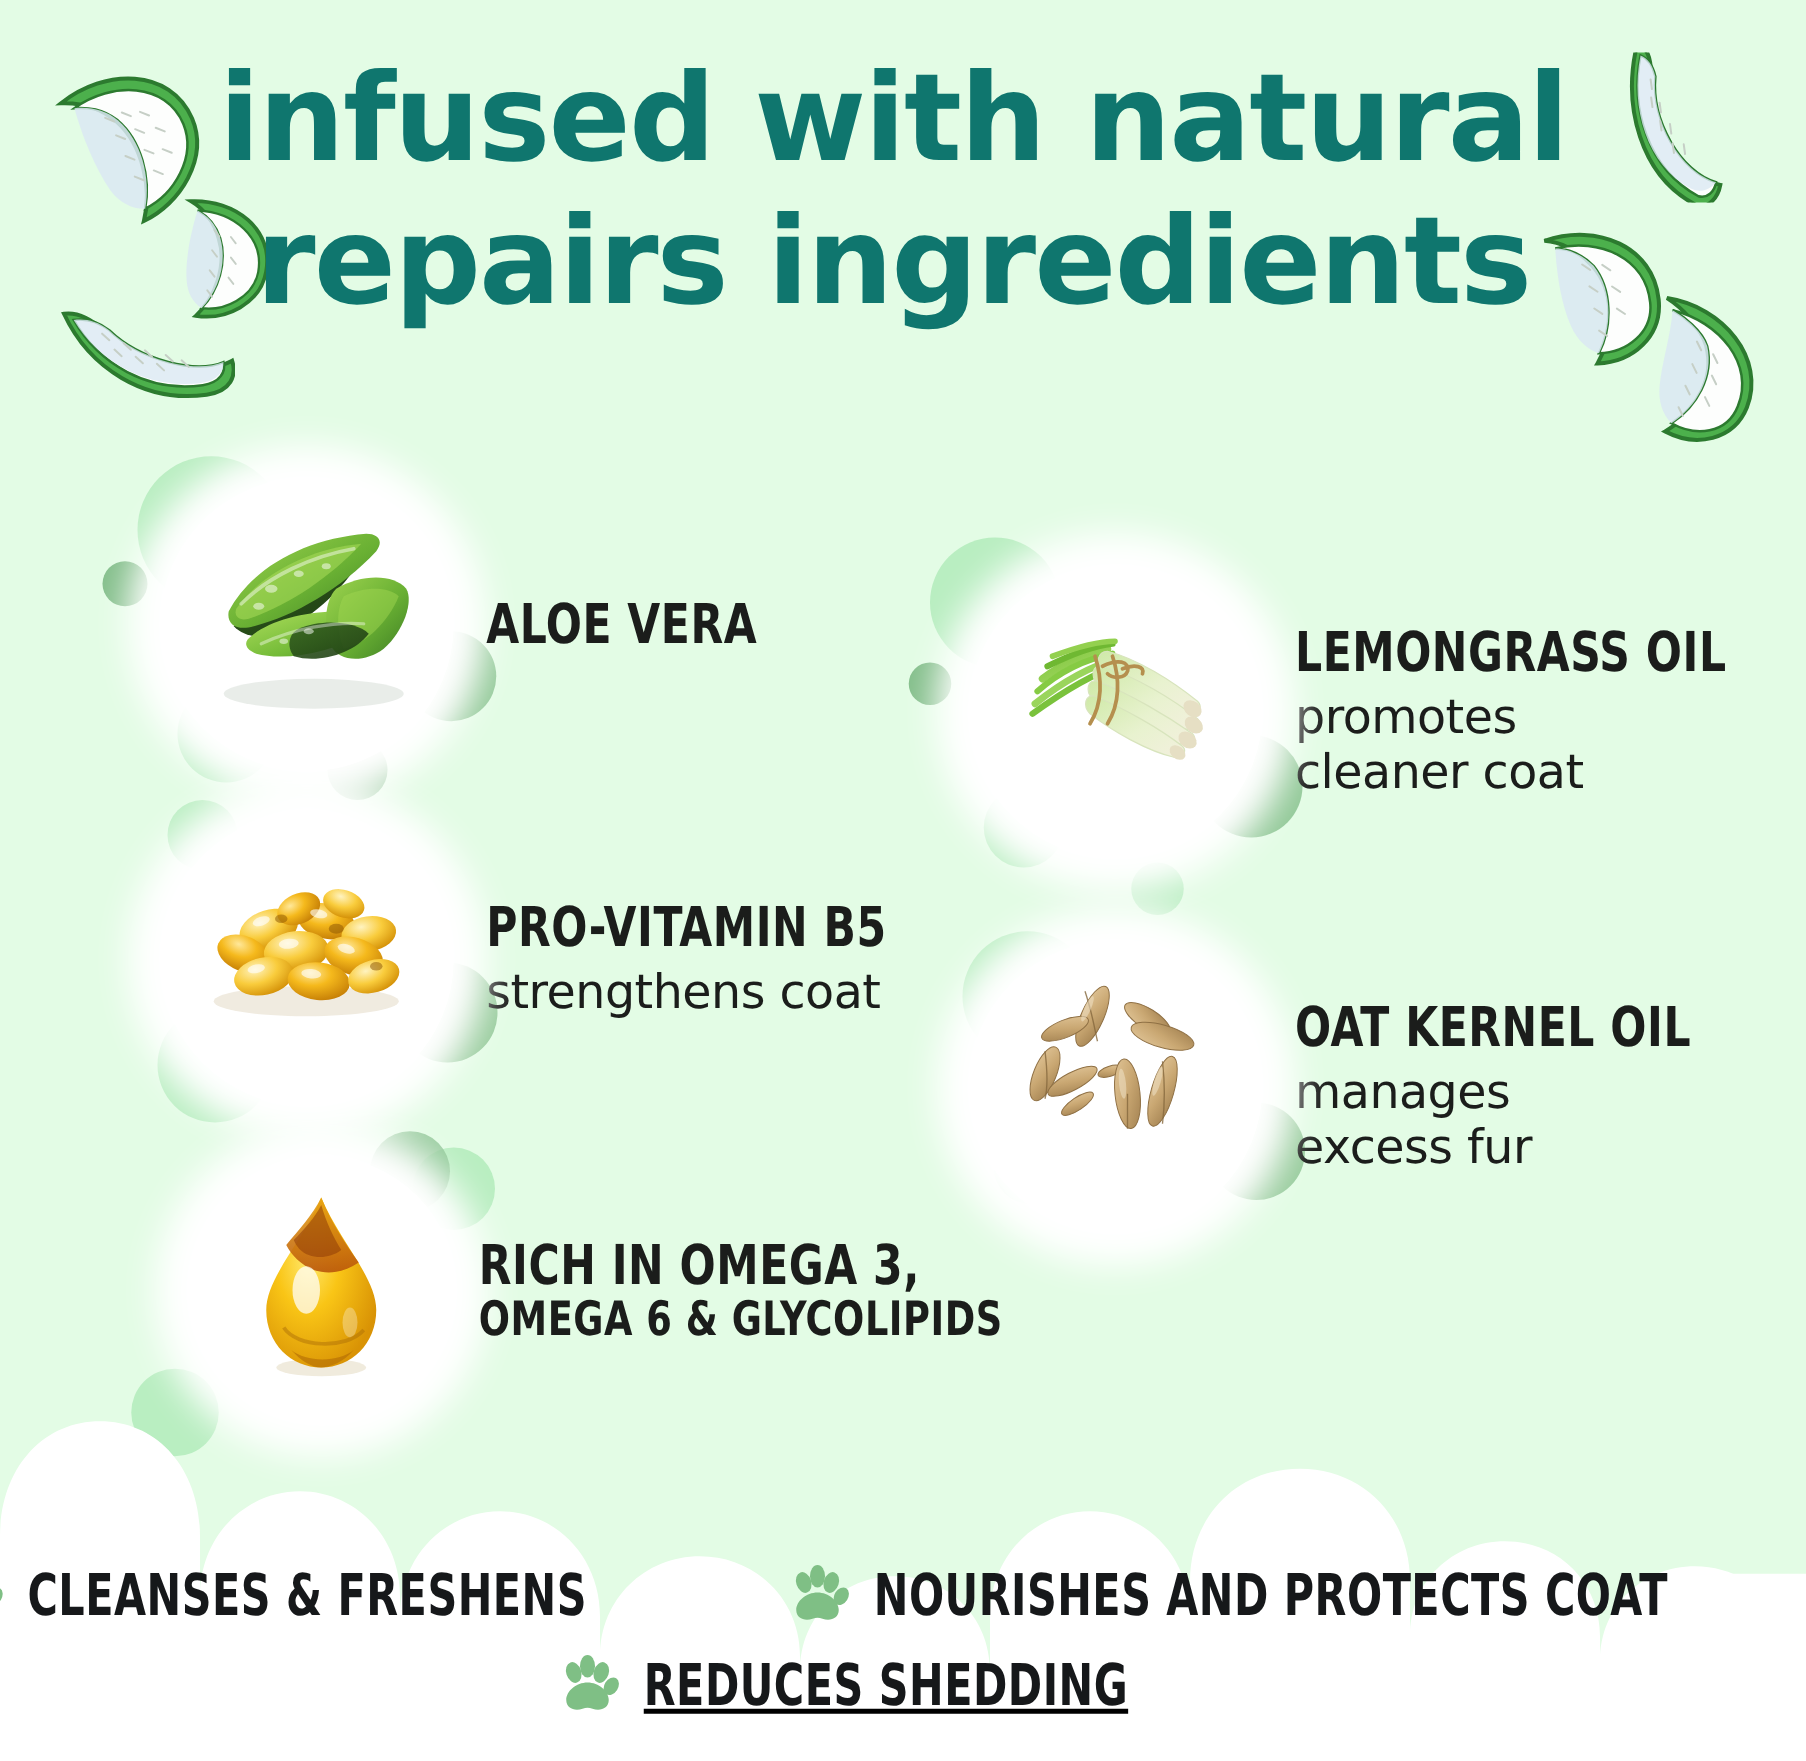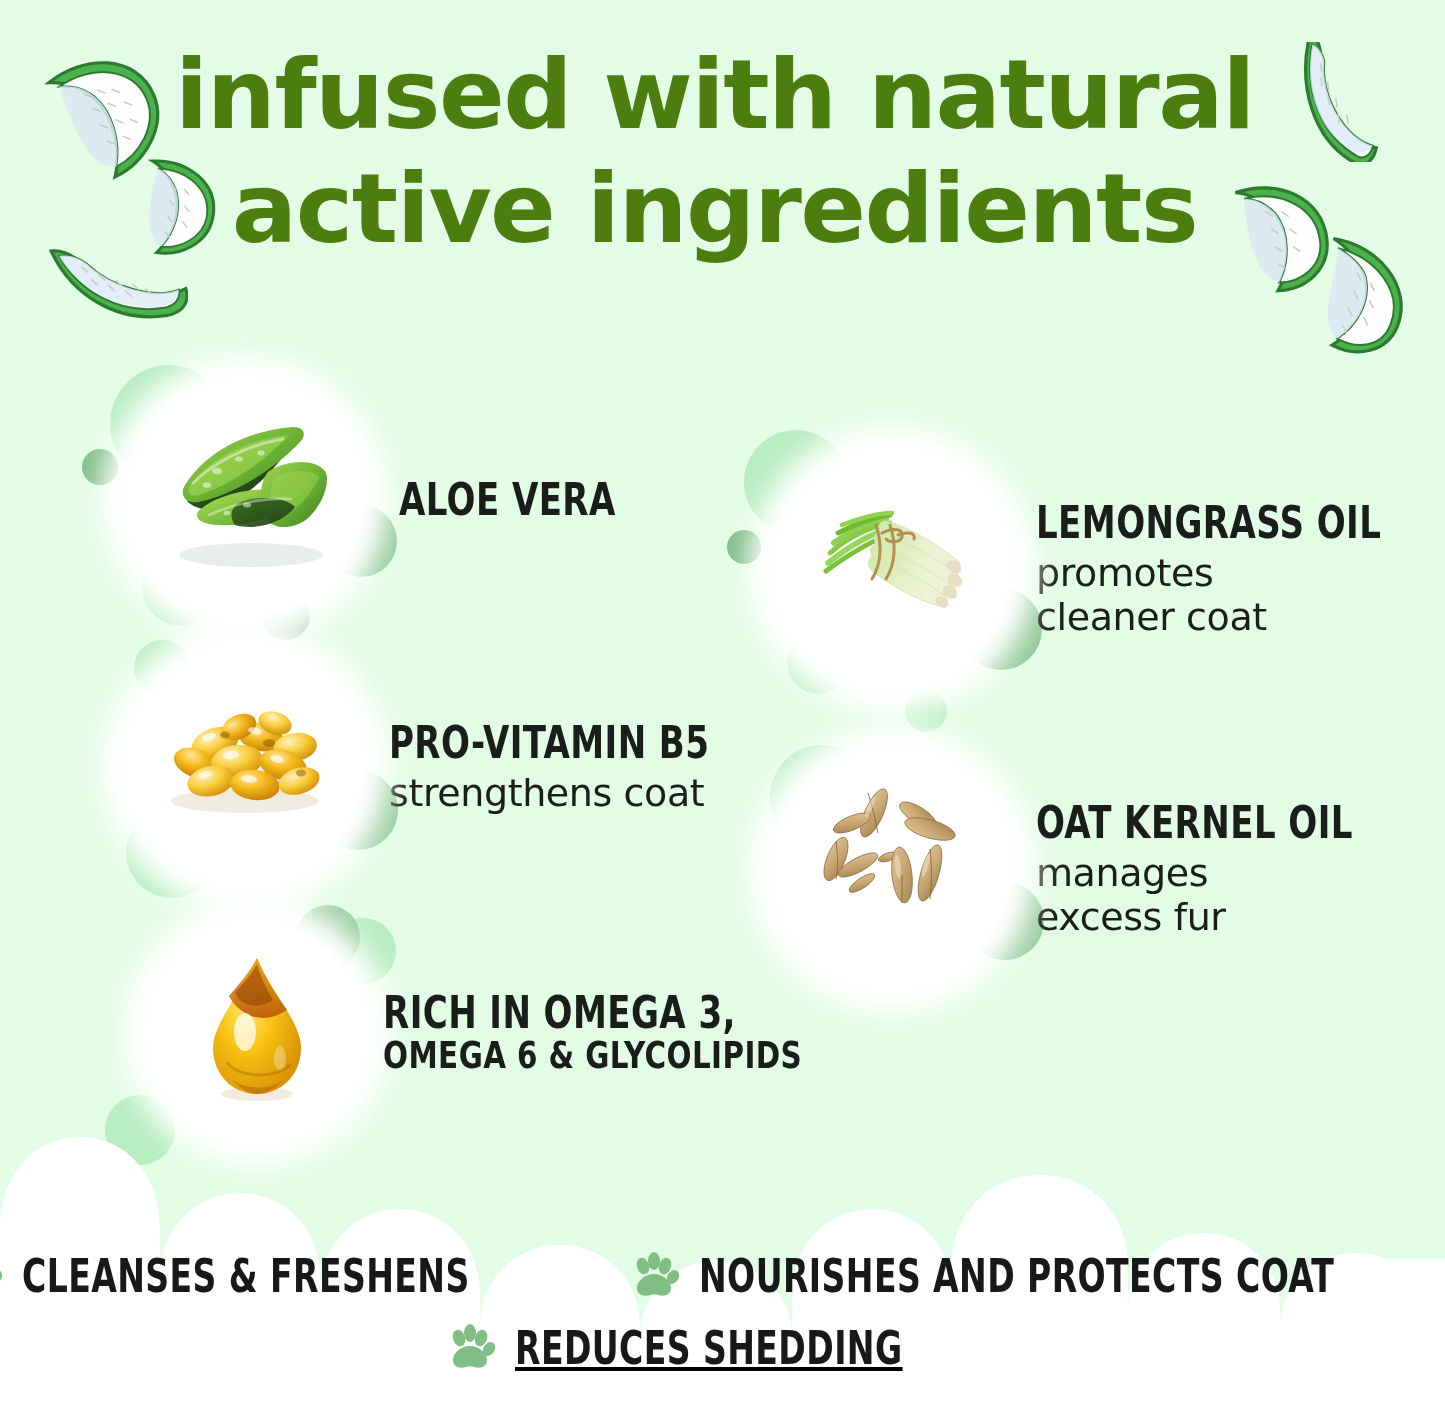--- a/index.html
+++ b/index.html
@@ -39,21 +39,21 @@
     pointer-events: none;
   }
 
   
   .headline {
     position: absolute;
     top: 38px;
     left: 0;
     width: 1429px;
     text-align: center;
-    color: #4d7c0f;
+    color: #0f766e;
     font-family: "DejaVu Sans", sans-serif;
     font-weight: bold;
     font-size: 97px;
     line-height: 1.18;
     letter-spacing: -1.5px;
     z-index: 6;
   }
   .headline .ln { display: block; }
 
   
@@ -281,40 +281,40 @@
           <line x1="74" y1="62" x2="80" y2="67"></line>
         <line x1="58" y1="78" x2="64" y2="83"></line>
           <line x1="76" y1="80" x2="82" y2="85"></line>
         <line x1="60" y1="96" x2="66" y2="101"></line>
       </g>
     </g>
   </svg>
 
   <h1 class="headline">
     <span class="ln">infused with natural</span>
-    <span class="ln">active ingredients</span>
+    <span class="ln">repairs ingredients</span>
   </h1>
 
   <svg class="cloud-band" viewBox="0 0 1445 330" preserveAspectRatio="none">
     <path fill="#ffffff" d="
       M0,330 L0,150
       C0,96 34,58 80,58 C126,58 160,96 160,150
       L160,198 C160,150 196,114 240,114 C284,114 320,150 320,198
       L320,214 C320,166 356,130 400,130 C444,130 480,166 480,214
       L480,246 C480,200 516,166 560,166 C604,166 640,200 640,246
       L640,258 C640,214 674,182 716,182 C758,182 792,214 792,258
       L792,214 C792,166 828,130 872,130 C916,130 952,166 952,214
       L952,186 C952,134 990,96 1040,96 C1090,96 1128,134 1128,186
       L1128,230 C1128,186 1162,154 1204,154 C1246,154 1280,186 1280,230
       L1280,250 C1280,206 1314,174 1356,174 C1398,174 1432,206 1432,250
       L1432,330 Z"></path>
     <rect x="1380" y="180" width="65" height="150" fill="#ffffff"></rect>
   </svg>
 
-  <div class="ingredient" style="left:128px; top:382px;gap:10px;">
+  <div class="ingredient" style="left:128px; top:382px;">
     <div class="photo-circle">
       <svg class="art" viewBox="0 0 205 205">
         <defs>
           <linearGradient id="aloeG1" x1="0" y1="0" x2="1" y2="1">
             <stop offset="0%" stop-color="#9ed34f"></stop>
               <stop offset="55%" stop-color="#69b033"></stop>
               <stop offset="100%" stop-color="#3d7d24"></stop>
           </linearGradient>
           <linearGradient id="aloeG2" x1="0" y1="0" x2="1" y2="1">
             <stop offset="0%" stop-color="#aede5c"></stop>

